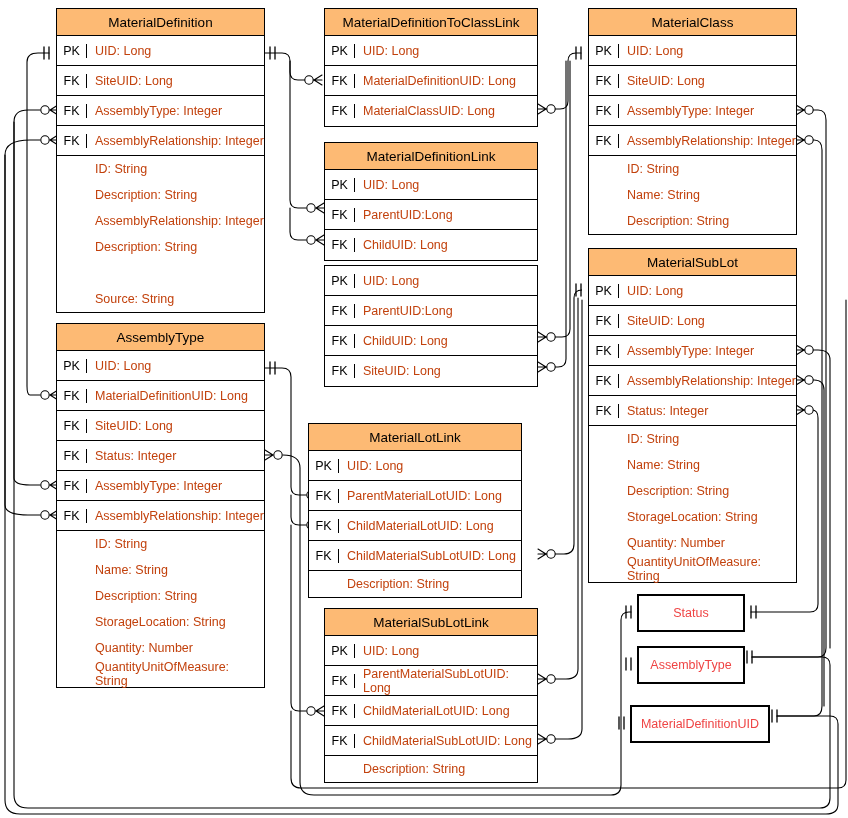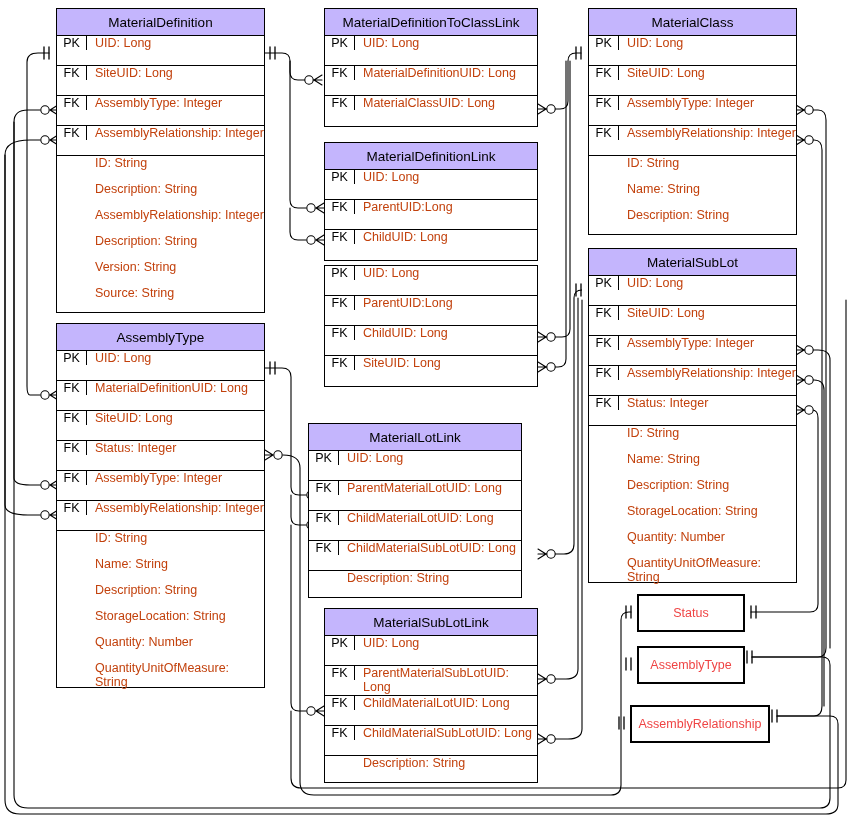--- a/index.html
+++ b/index.html
@@ -1,23 +1,23 @@
 <!DOCTYPE html>
 <html><head>
 <meta charset="utf-8">
 <style>
   html,body{margin:0;padding:0;background:#ffffff;}
   body{font-family:"Liberation Sans",sans-serif;}
   #canvas{position:relative;width:848px;height:818px;background:#ffffff;overflow:hidden;}
   #wires{position:absolute;left:0;top:0;width:848px;height:818px;pointer-events:none;}
 
   .entity{position:absolute;border:1px solid #000;background:#fff;box-sizing:border-box;}
-  .ent-title{height:27px;line-height:27px;text-align:center;background:#c4b5fd;
+  .ent-title{height:27px;line-height:27px;text-align:center;background:#fdba74;
              border-bottom:1px solid #000;font-size:13.5px;color:#000;box-sizing:border-box;}
-  .row{display:flex;align-items:flex-start;border-bottom:1px solid #000;box-sizing:border-box;}
+  .row{display:flex;align-items:center;border-bottom:1px solid #000;box-sizing:border-box;}
   .row.last{border-bottom:none;}
   .row.plain{border-bottom:none;}
   .keycell{width:30px;flex:0 0 30px;border-right:1px solid #000;box-sizing:border-box;
            font-size:12.5px;color:#000;display:flex;align-items:center;justify-content:center;}
   .row.plain .keycell{border-right:1px solid #000;}
   .attr{flex:1;font-size:12.5px;color:#c2410c;display:flex;align-items:center;
         padding-left:8px;box-sizing:border-box;}
   .row.key{height:30px;}
   .row.plain{height:26px;}
 
@@ -186,21 +186,20 @@
         <div class="row plain">
           <div class="keycell"></div>
           <div class="attr">AssemblyRelationship: Integer</div>
         </div>
         <div class="row plain">
           <div class="keycell"></div>
           <div class="attr">Description: String</div>
         </div>
         <div class="row plain">
           <div class="keycell"></div>
-          <div class="attr">Version: String</div>
         </div>
         <div class="row plain last">
           <div class="keycell"></div>
           <div class="attr">Source: String</div>
         </div>
       </div>
       <div class="entity" style="left: 56px; top: 323px; width: 209px;">
         <div class="ent-title">AssemblyType</div>
         <div class="row key">
           <div class="keycell">PK</div>
@@ -420,16 +419,16 @@
         </div>
         <div class="row plain last">
           <div class="keycell"></div>
           <div class="attr">QuantityUnitOfMeasure: String</div>
         </div>
       </div>
     </div>
   <div id="lookups-layer">
       <div class="simplebox" style="left: 637px; top: 594px; width: 108px; height: 38px;">Status</div>
       <div class="simplebox" style="left: 637px; top: 646px; width: 108px; height: 38px;">AssemblyType</div>
-      <div class="simplebox" style="left: 630px; top: 705px; width: 140px; height: 38px;">AssemblyRelationship</div>
+      <div class="simplebox" style="left: 630px; top: 705px; width: 140px; height: 38px;">MaterialDefinitionUID</div>
     </div>
 
 </div>
 
 </body></html>

